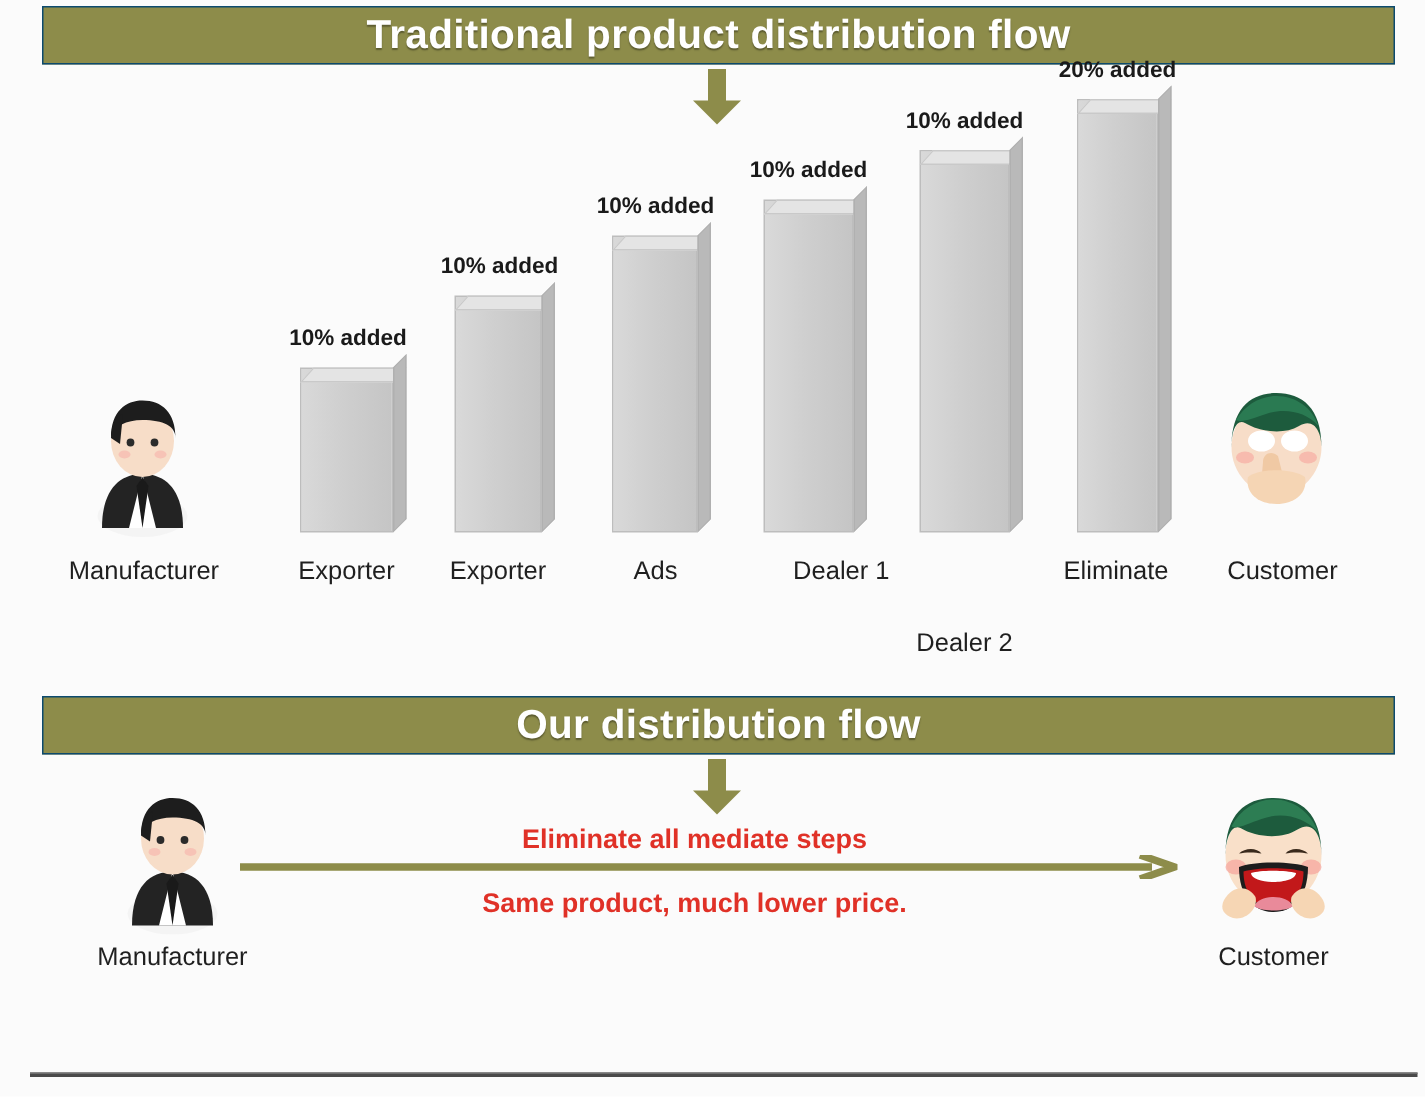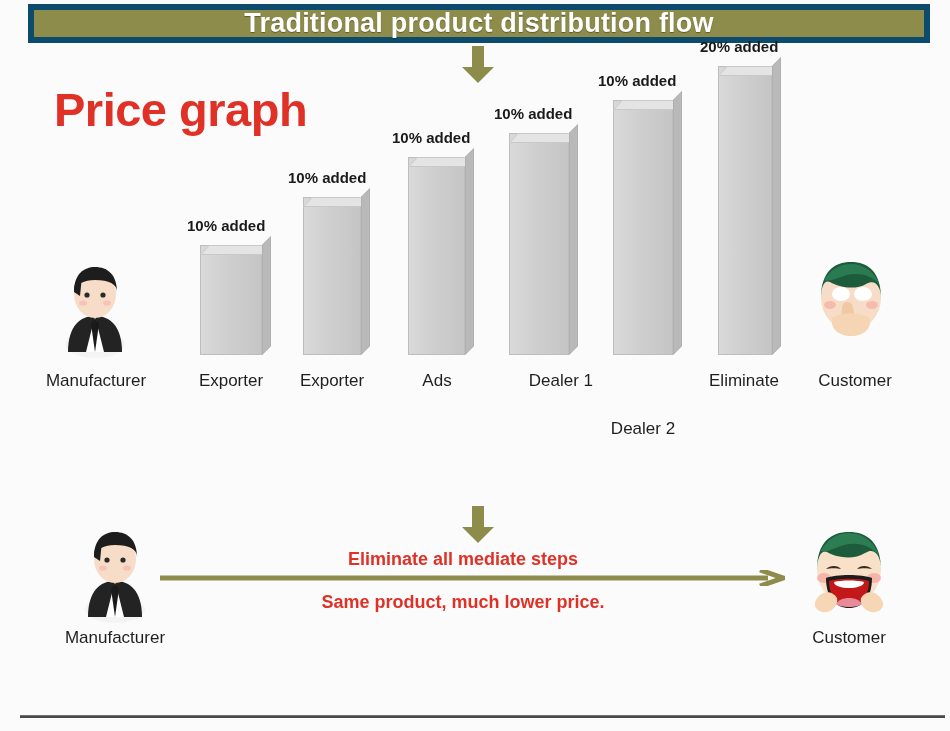--- a/index.html
+++ b/index.html
@@ -15,21 +15,21 @@
     width: 950px;
     height: 731px;
     background: #fbfbfb;
     overflow: hidden;
   }
 
   
   .header-bar {
     position: absolute;
     background: #8d8c4a;
-    border: 6px solid #0c4a6e;
+    border: 1px solid #0c4a6e;
     box-sizing: border-box;
     display: flex;
     align-items: center;
     justify-content: center;
     color: #ffffff;
     font-weight: bold;
     letter-spacing: 0.2px;
     text-shadow: 0 1px 1px rgba(0,0,0,0.35);
   }
   #header-top {
@@ -111,21 +111,21 @@
     border: 1px solid #b0b0b0;
     box-sizing: border-box;
   }
 
   .bar-value-label {
     position: absolute;
     font-size: 15px;
     font-weight: bold;
     color: #1a1a1a;
     white-space: nowrap;
-    text-align: left;
+    text-align: center;
   }
   .axis-label {
     position: absolute;
     font-size: 17px;
     color: #1f1f1f;
     white-space: nowrap;
     text-align: center;
     top: 371px;
   }
 
@@ -180,21 +180,20 @@
   <div class="header-bar" id="header-top">
     <span>Traditional product distribution flow</span>
   </div>
 
   <div class="down-arrow" id="arrow-top">
     <svg viewBox="0 0 34 38" width="34" height="38">
       <polygon points="11,0 23,0 23,21 33,21 17,37 1,21 11,21" fill="#8d8c4a"></polygon>
     </svg>
   </div>
 
-  <div id="price-graph-title">Price graph</div>
 
   <div id="chart">
 
     <div class="avatar" style="left:62px; top:262px; width:66px; height:96px;">
       <svg viewBox="0 0 66 96" width="66" height="96">
         <ellipse cx="33" cy="82" rx="30" ry="14" fill="#e8e8e8" opacity="0.35"></ellipse>
         <path d="M6 90 C6 64 18 54 33 54 C48 54 60 64 60 90 Z" fill="#232323"></path>
         <path d="M33 54 L24 90 L42 90 Z" fill="#ffffff"></path>
         <path d="M33 56 L29 62 L33 90 L37 62 Z" fill="#1a1a1a"></path>
         <ellipse cx="33" cy="32" rx="21" ry="24" fill="#f7ddc8"></ellipse>
@@ -265,20 +264,23 @@
         <ellipse cx="53" cy="36" rx="9" ry="7" fill="#ffffff"></ellipse>
         <ellipse cx="20" cy="47" rx="6" ry="4" fill="#f6aca2" opacity="0.7"></ellipse>
         <ellipse cx="62" cy="47" rx="6" ry="4" fill="#f6aca2" opacity="0.7"></ellipse>
         <path d="M32 50 C32 44 38 42 42 46 L46 62 C44 70 34 70 31 62 Z" fill="#f0c9a4"></path>
         <path d="M22 60 C30 54 52 54 60 60 C62 70 54 78 41 78 C28 78 20 70 22 60 Z" fill="#f5d5b4"></path>
       </svg>
     </div>
     <div class="axis-label" style="left:796px; width:118px;">Customer</div>
   </div>
 
+  <div class="header-bar" id="header-bottom">
+    <span>Our distribution flow</span>
+  </div>
 
   <div class="down-arrow" id="arrow-bottom">
     <svg viewBox="0 0 34 38" width="34" height="38">
       <polygon points="11,0 23,0 23,21 33,21 17,37 1,21 11,21" fill="#8d8c4a"></polygon>
     </svg>
   </div>
 
   <div class="avatar" style="left:82px; top:527px; width:66px; height:96px;">
     <svg viewBox="0 0 66 96" width="66" height="96">
       <ellipse cx="33" cy="82" rx="30" ry="14" fill="#e8e8e8" opacity="0.35"></ellipse>

